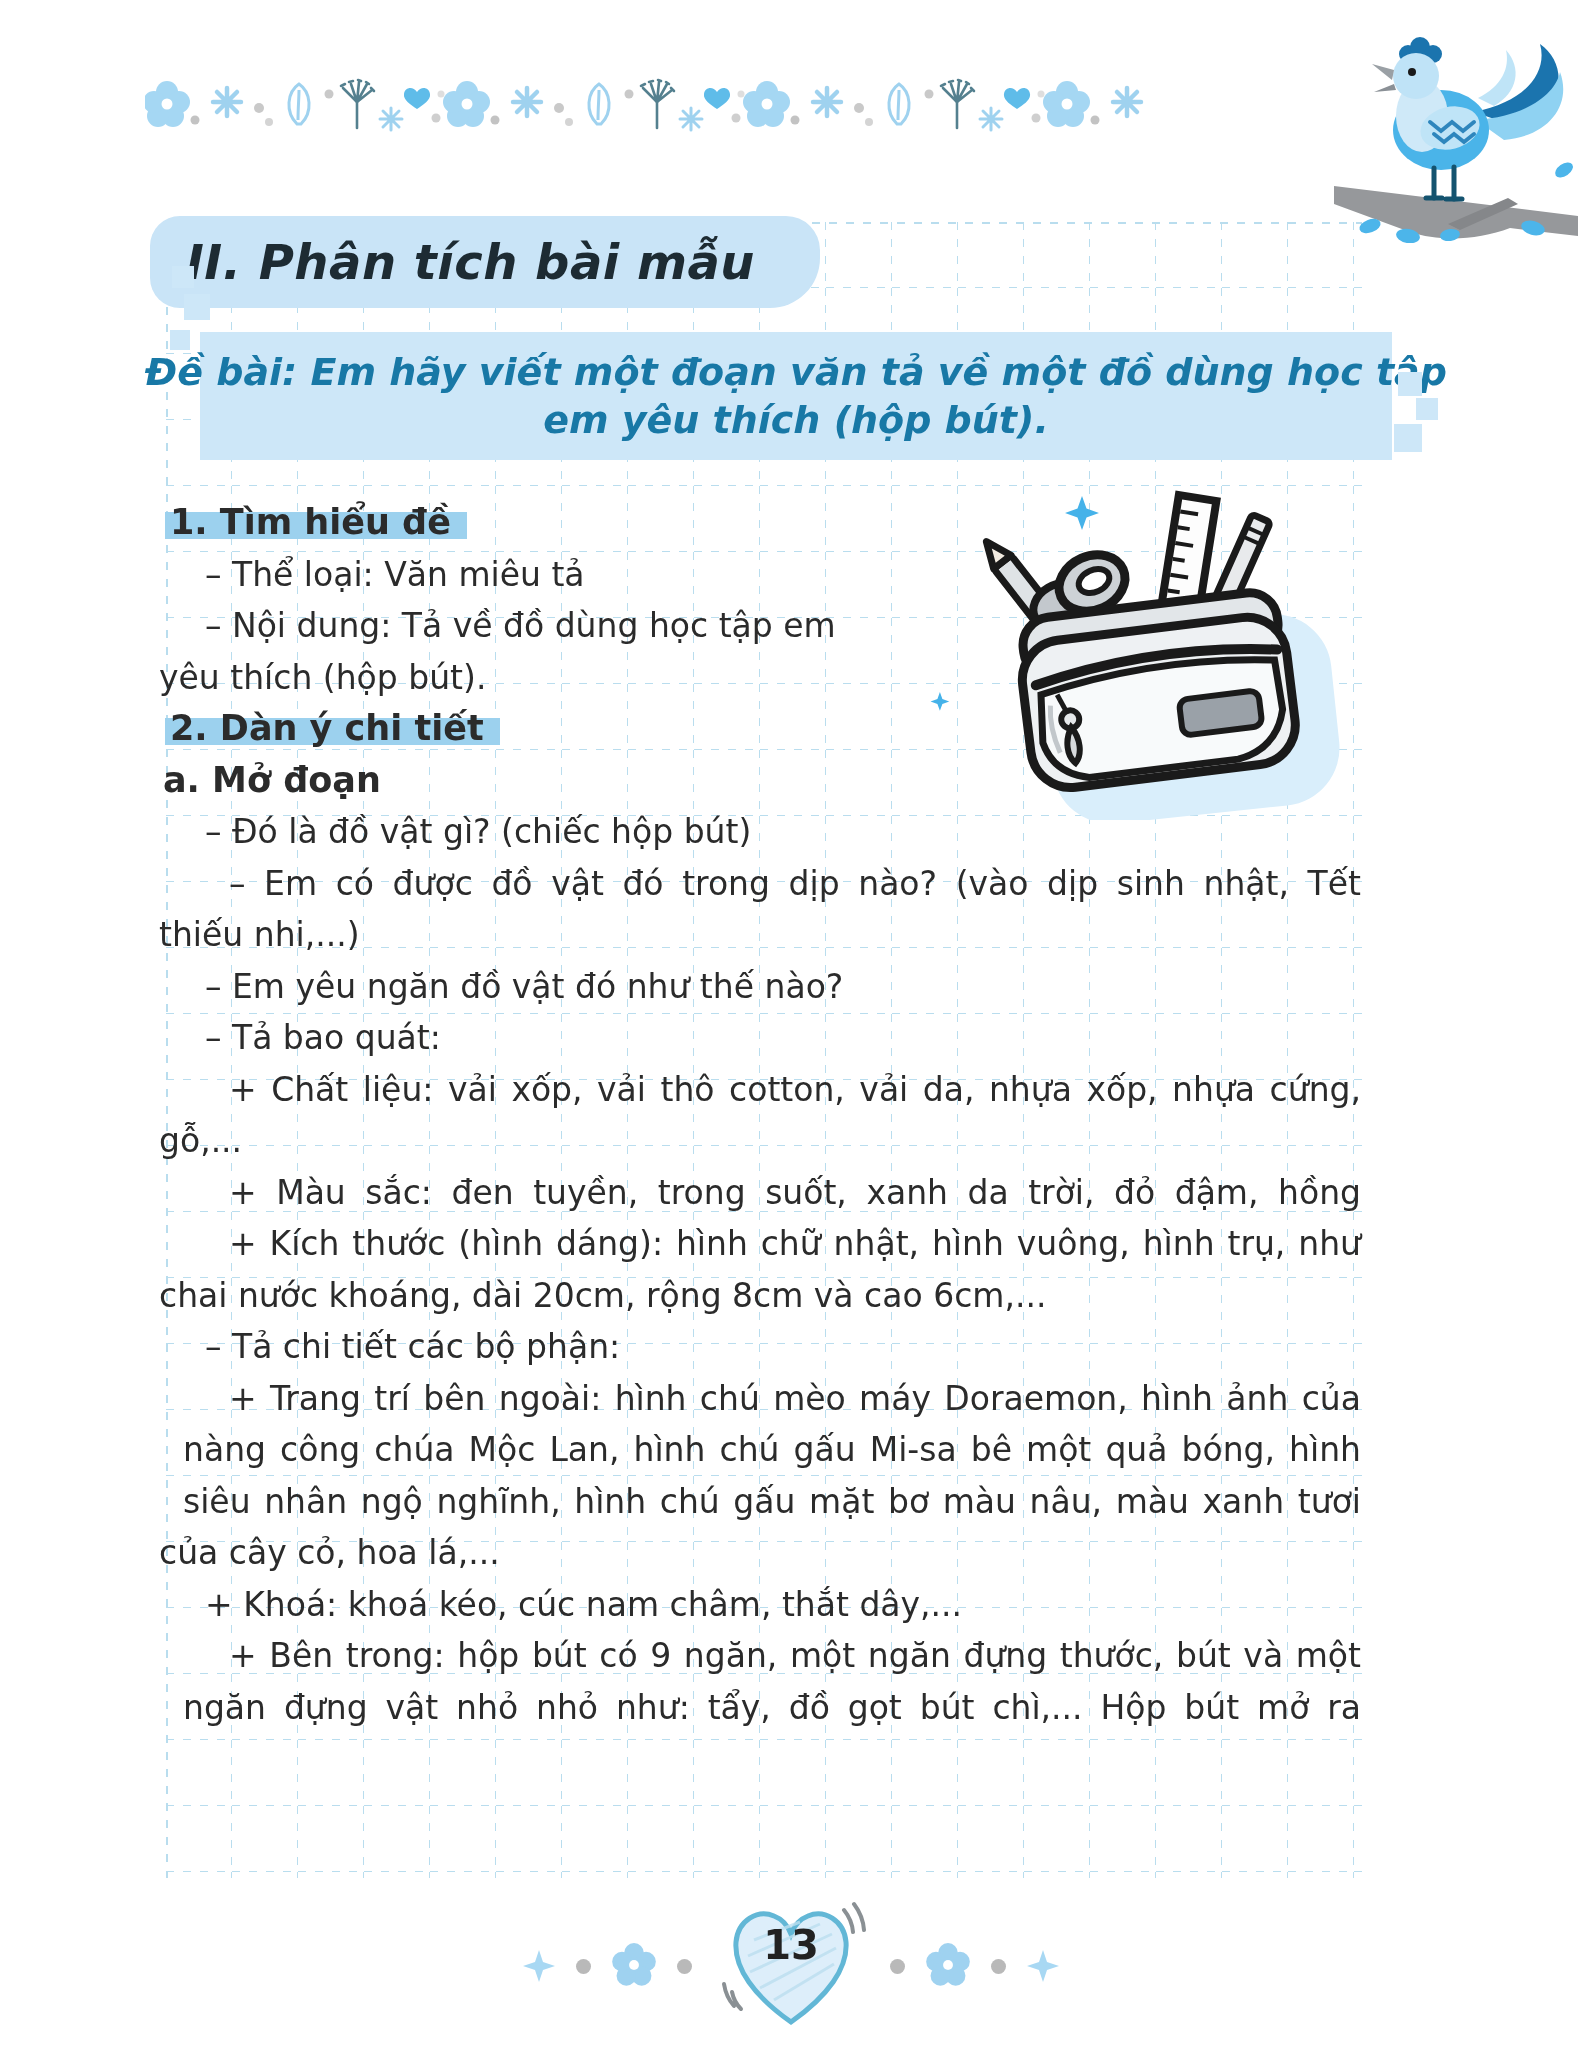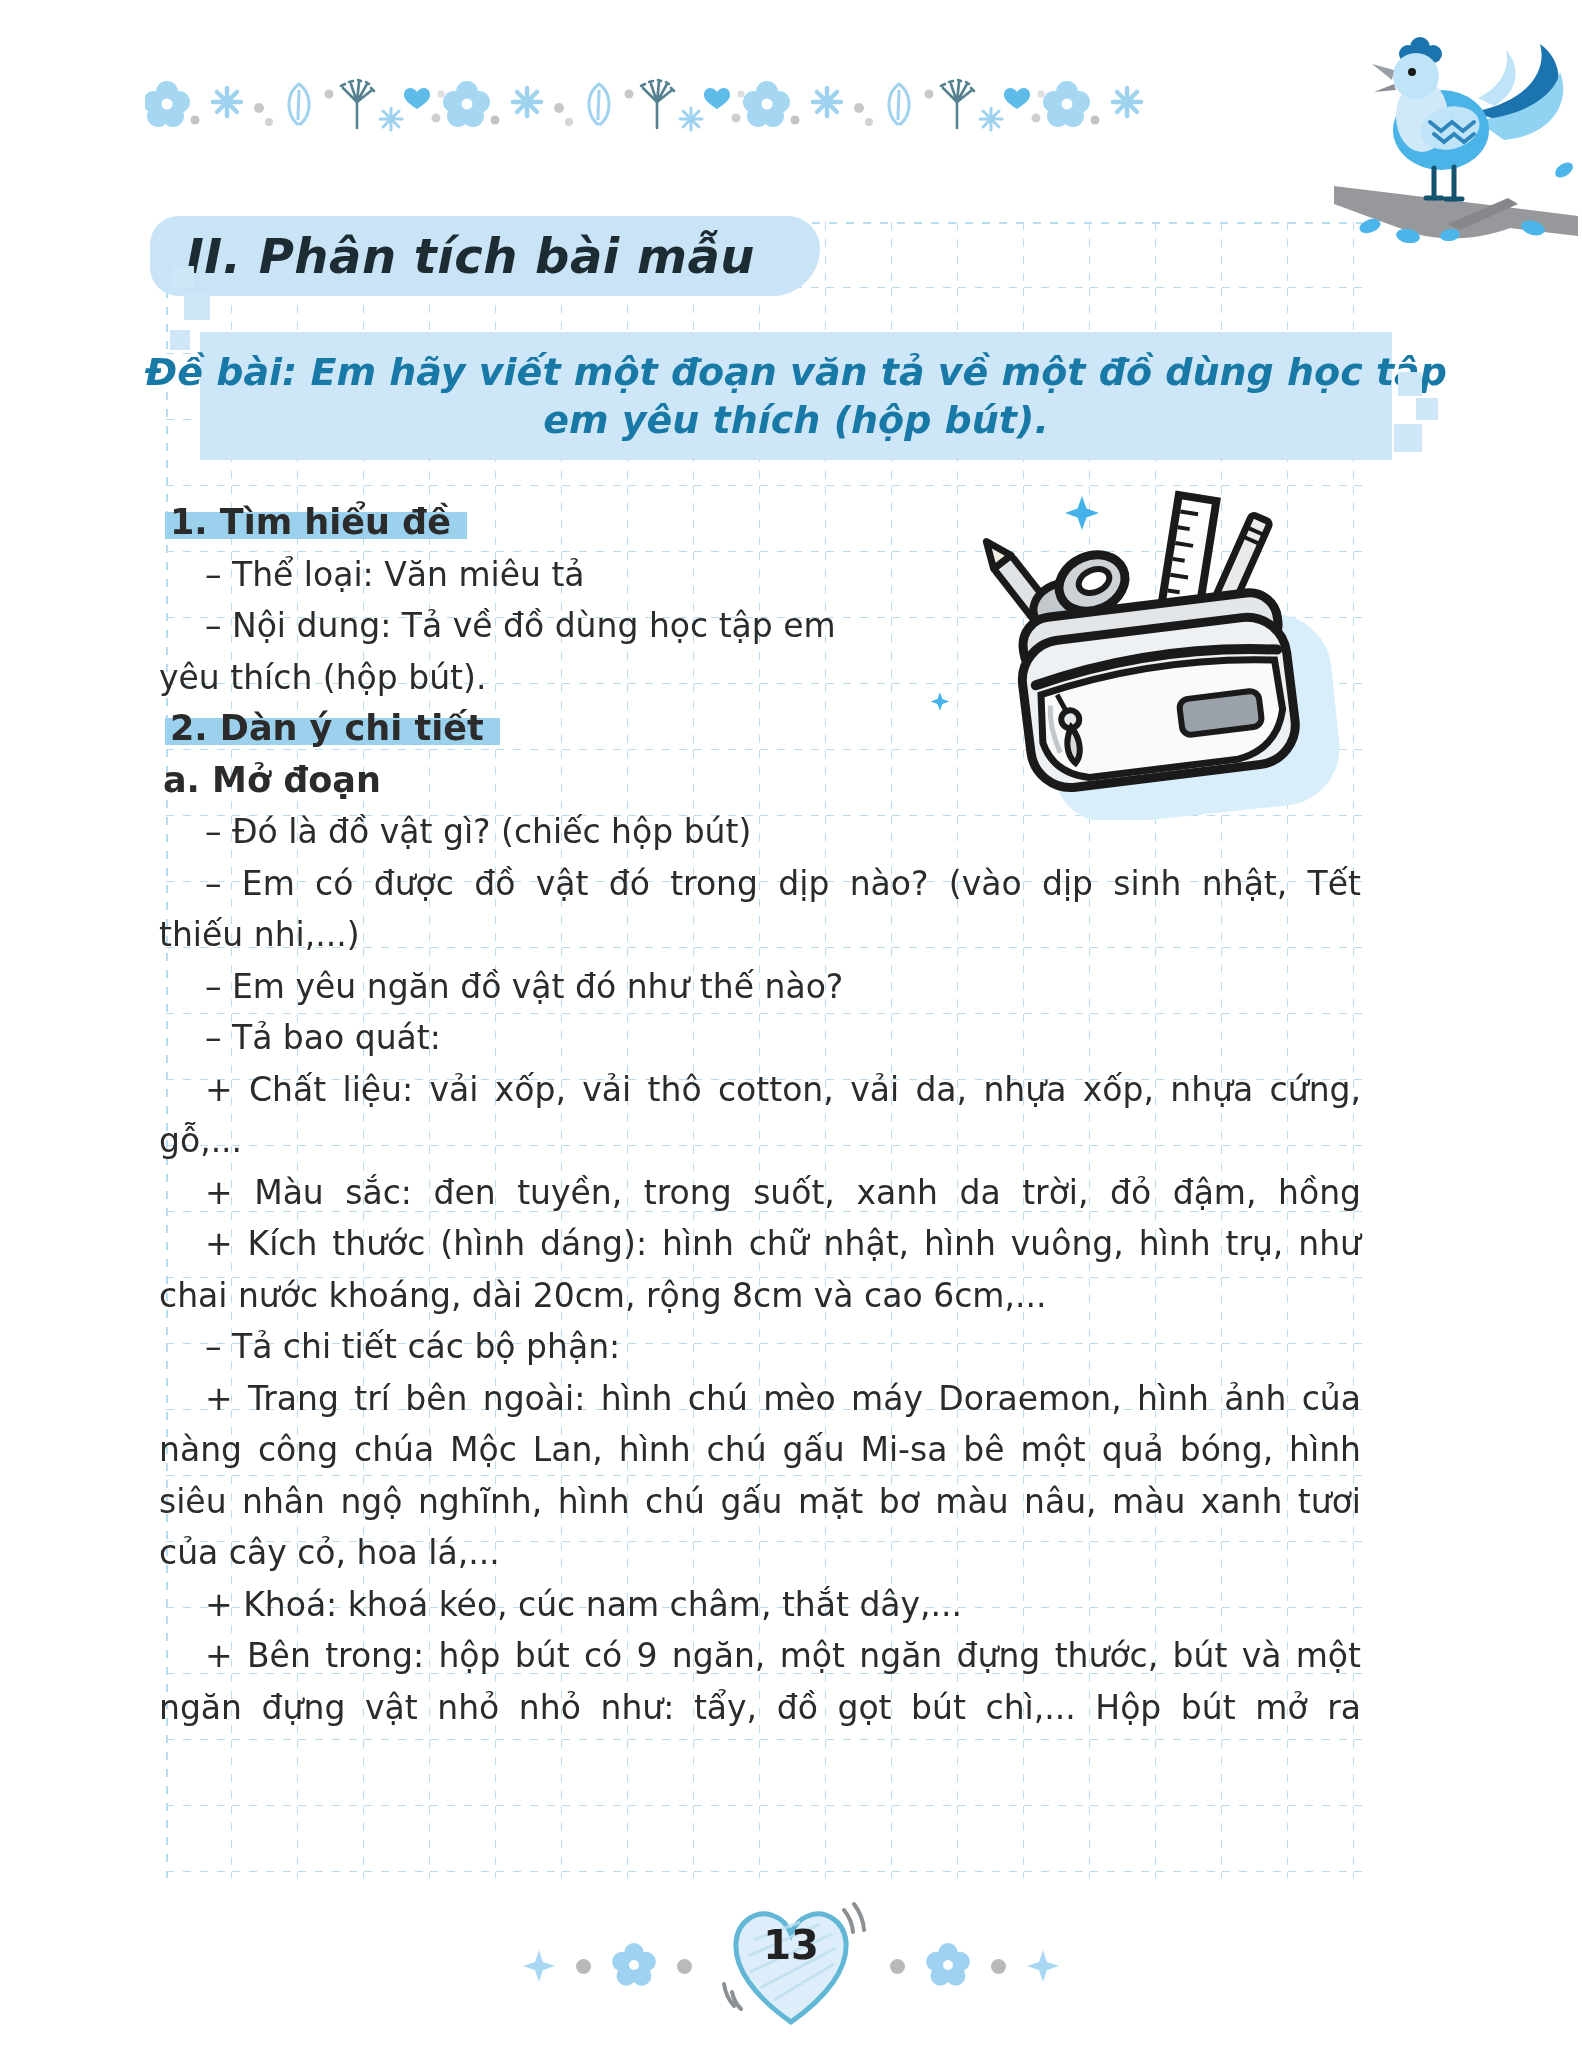--- a/index.html
+++ b/index.html
@@ -3,21 +3,21 @@
 <meta charset="utf-8">
 <style>
   html,body{margin:0;padding:0;background:#ffffff;}
   .page{position:relative;width:1582px;height:2048px;background:#ffffff;overflow:hidden;
         font-family:"DejaVu Sans",sans-serif;}
 
   
   .grid-svg{position:absolute;left:166px;top:222px;}
 
   
-  .title-bubble{position:absolute;left:150px;top:216px;width:670px;height:80px;
+  .title-bubble{position:absolute;left:150px;top:216px;width:670px;height:92px;
     background:#c9e4f7;border-radius:30px 34px 50px 30px;
     display:flex;align-items:center;box-sizing:border-box;padding-left:36px;}
   .title-bubble .t{font-size:48px;font-weight:700;font-style:italic;color:#1d2b33;letter-spacing:.5px;}
 
   
   .prompt-box{position:absolute;left:200px;top:332px;width:1192px;height:128px;background:#cde7f8;
     display:flex;flex-direction:column;justify-content:center;align-items:center;row-gap:4px;}
   .prompt-line{font-size:38px;font-weight:700;font-style:italic;color:#1878a6;white-space:nowrap;}
 
   .px{position:absolute;background:#cde7f8;}
@@ -25,21 +25,21 @@
   
   .content{position:absolute;left:157px;top:497px;width:1204px;}
   .cline{height:51.5px;line-height:51.5px;font-size:33px;color:#2b2b2b;white-space:nowrap;overflow:visible;}
   .lt-h,.lt-s{font-weight:700;font-size:35px;}
   .lt-h{padding-left:8px;}
   .lt-h .txt{background-image:linear-gradient(#9cd1ee,#9cd1ee);background-repeat:no-repeat;
              background-size:100% 27px;background-position:0 78%;padding:0 16px 0 5px;}
   .lt-s{padding-left:6px;}
   .lt-b,.lt-bj{padding-left:48px;}
   .lt-c,.lt-cj{padding-left:2px;}
-  .lt-bj,.lt-cj{white-space:normal;text-align:justify;text-align-last:justify;}
+  .lt-bj,.lt-cj{white-space:normal;text-align:justify;text-align-last:justify;margin-left:24px;}
 
   
   .border-svg{position:absolute;left:145px;top:68px;}
   .rooster-svg{position:absolute;left:1328px;top:28px;}
   .pcase-svg{position:absolute;left:930px;top:455px;}
 
   
   .footer{position:absolute;left:0;top:1896px;width:1582px;display:flex;justify-content:center;
           align-items:center;column-gap:19px;}
   .dot{width:15px;height:15px;border-radius:50%;background:#b9b9b9;}

